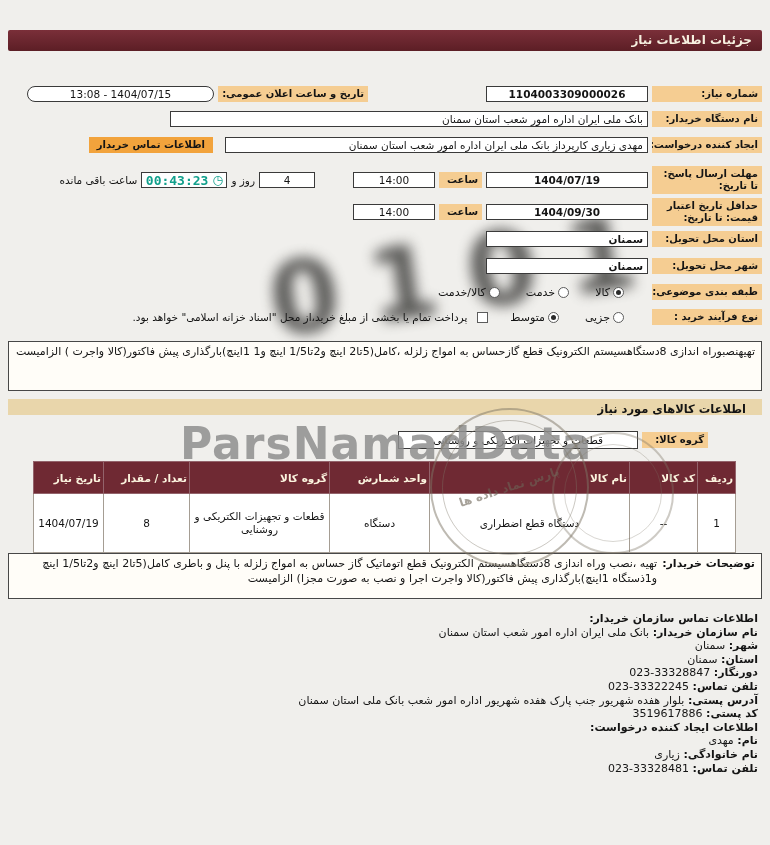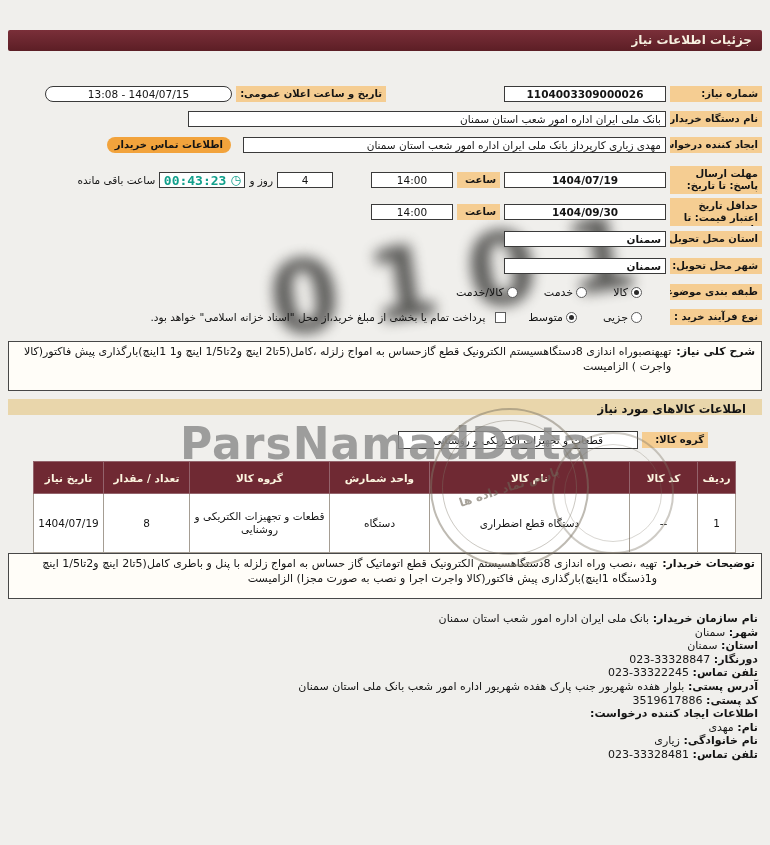--- a/index.html
+++ b/index.html
@@ -49,30 +49,30 @@
     background:#fff;border:1px solid #3a3a3a;height:16px;line-height:14px;
     box-sizing:border-box;padding:0 4px;overflow:hidden;white-space:nowrap;flex:none;font-size:10.5px;
   }
   .center{text-align:center;}
   .ltr{direction:ltr;}
   .w40{width:40px;text-align:center;padding-left:39px;}
   .w56{width:56px;}
   .w66{width:66px;}
   .w82{width:82px;}
   .w86{width:86px;}
-  .w110{width:92px;}
+  .w110{width:110px;}
   .w150{width:150px;}
   .w156{width:187px;border-radius:8px;}
   .w162{width:162px;font-weight:bold;}
   .w240{width:240px;}
   .w423{width:423px;}
   .w478{width:478px;}
   .chip{
     background:#f2a33c;font-size:10px;font-weight:bold;line-height:12px;
-    padding:2px 8px;flex:none;cursor:pointer;white-space:nowrap;border-radius:8px;
+    padding:2px 8px;flex:none;cursor:pointer;white-space:nowrap;
   }
   .plain{white-space:nowrap;flex:none;font-size:10.5px;}
   .timerbox{display:flex;align-items:center;justify-content:center;gap:4px;}
   .timer{color:#12a08c;font-weight:bold;font-family:"DejaVu Sans Mono",monospace;font-size:13px;line-height:13px;}
   .clock{color:#12a08c;font-size:12px;line-height:12px;}
   .opt{display:flex;align-items:center;gap:3px;flex:none;}
   .radio{width:11px;height:11px;border:1px solid #5c5c5c;border-radius:50%;background:#fff;box-sizing:border-box;position:relative;flex:none;}
   .radio.checked::after{content:"";position:absolute;inset:2px;background:#2a2a2a;border-radius:50%;}
   .checkbox{width:11px;height:11px;border:1px solid #5c5c5c;background:#fff;box-sizing:border-box;flex:none;}
 
@@ -87,21 +87,21 @@
   
   .band{
     position:absolute;left:8px;right:8px;height:16px;z-index:2;
     background:#e9d6ab;font-size:11.5px;font-weight:bold;line-height:20px;
     padding:0 16px;box-sizing:border-box;
   }
 
   
   .tablewrap{position:absolute;top:461px;right:34px;left:34px;z-index:2;}
   table{width:100%;border-collapse:collapse;font-size:10.5px;table-layout:fixed;}
-  th{background:#6f2933;color:#fcf4df;border:1px solid #93636b;font-weight:bold;height:29px;padding:1px 2px;line-height:12px;}
+  th{background:#6f2933;color:#fcf4df;border:1px solid #93636b;font-weight:bold;height:29px;padding:1px 2px;line-height:12px;text-align:right;}
   td{background:#fff;border:1px solid #a59d93;text-align:center;height:54px;padding:2px 3px;line-height:13px;vertical-align:middle;}
 
   
   .contact{position:absolute;top:612px;right:12px;left:12px;z-index:2;font-size:11px;line-height:13.6px;text-align:right;}
   .cline b{font-weight:bold;}
   .sect{font-weight:bold;}
 </style>
 </head>
 <body>
 
@@ -186,21 +186,20 @@
     </div>
     <div class="opt" style="margin-right:22px">
       <span class="radio checked"></span>
       <span>متوسط</span>
     </div>
     <span class="checkbox" style="margin-right:18px"></span>
     <div class="plain" style="margin-right:6px;font-size:10.5px">پرداخت تمام یا بخشی از مبلغ خرید،از محل "اسناد خزانه اسلامی" خواهد بود.</div>
   </div>
 
   <div class="panel" style="top:341px;min-height:50px">
-    <div class="plabel">شرح کلی نیاز:</div>
     <div>تهیهنصبوراه اندازی 8دستگاهسیستم الکترونیک قطع گازحساس به امواج زلزله ،کامل(5تا2 اینچ و2تا1/5 اینچ و1 1اینچ)بارگذاری پیش فاکتور(کالا واجرت ) الزامیست</div>
   </div>
 
   <div class="band" style="top:399px">اطلاعات کالاهای مورد نیاز</div>
 
   <div class="row" style="top:431px;right:62px">
     <div class="lbl w66">گروه کالا:</div>
     <div class="val w240 center" style="height:18px;line-height:16px">قطعات و تجهیزات الکتریکی و روشنایی</div>
   </div>
 
@@ -239,20 +238,21 @@
       </tbody>
     </table>
   </div>
 
   <div class="panel" style="top:553px;min-height:46px">
     <div class="plabel">توضیحات خریدار:</div>
     <div>تهیه ،نصب وراه اندازی 8دستگاهسیستم الکترونیک قطع اتوماتیک گاز حساس به امواج زلزله با پنل و باطری کامل(5تا2 اینچ و2تا1/5 اینچ و1ذستگاه 1اینچ)بارگذاری پیش فاکتور(کالا واجرت اجرا و نصب به صورت مجزا) الزامیست</div>
   </div>
 
   <div class="contact">
+    <div class="cline sect">اطلاعات تماس سازمان خریدار:</div>
     <div class="cline"><b>نام سازمان خریدار:</b> <span>بانک ملی ایران اداره امور شعب استان سمنان</span></div>
     <div class="cline"><b>شهر:</b> <span>سمنان</span></div>
     <div class="cline"><b>استان:</b> <span>سمنان</span></div>
     <div class="cline"><b>دورنگار:</b> <span dir="ltr">023-33328847</span></div>
     <div class="cline"><b>تلفن تماس:</b> <span dir="ltr">023-33322245</span></div>
     <div class="cline"><b>آدرس پستی:</b> <span>بلوار هفده شهریور جنب پارک هفده شهریور اداره امور شعب بانک ملی استان سمنان</span></div>
     <div class="cline"><b>کد پستی:</b> <span dir="ltr">3519617886</span></div>
     <div class="cline sect">اطلاعات ایجاد کننده درخواست:</div>
     <div class="cline"><b>نام:</b> <span>مهدی</span></div>
     <div class="cline"><b>نام خانوادگی:</b> <span>زیاری</span></div>

